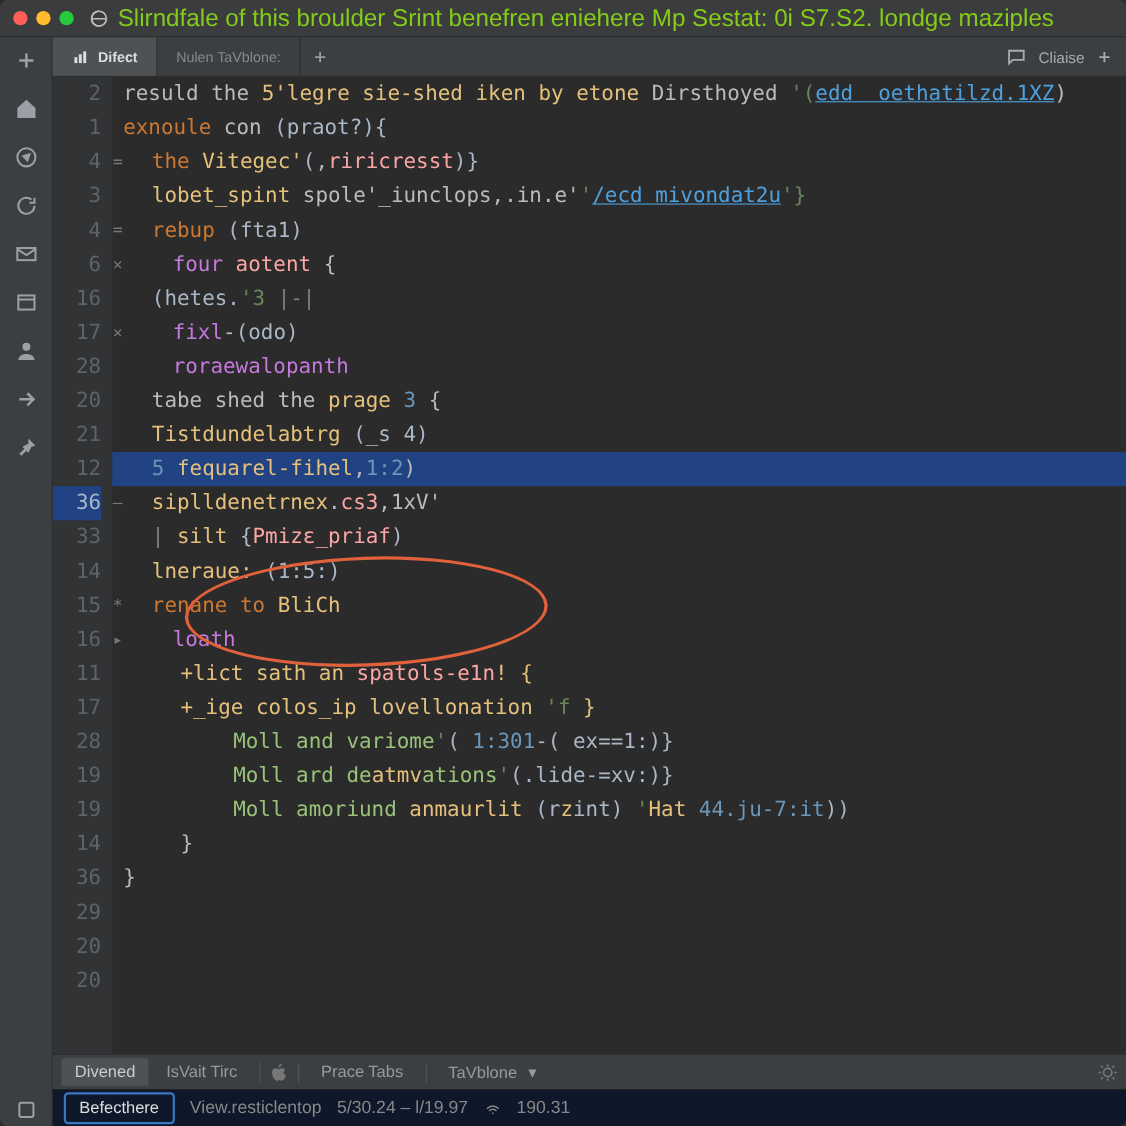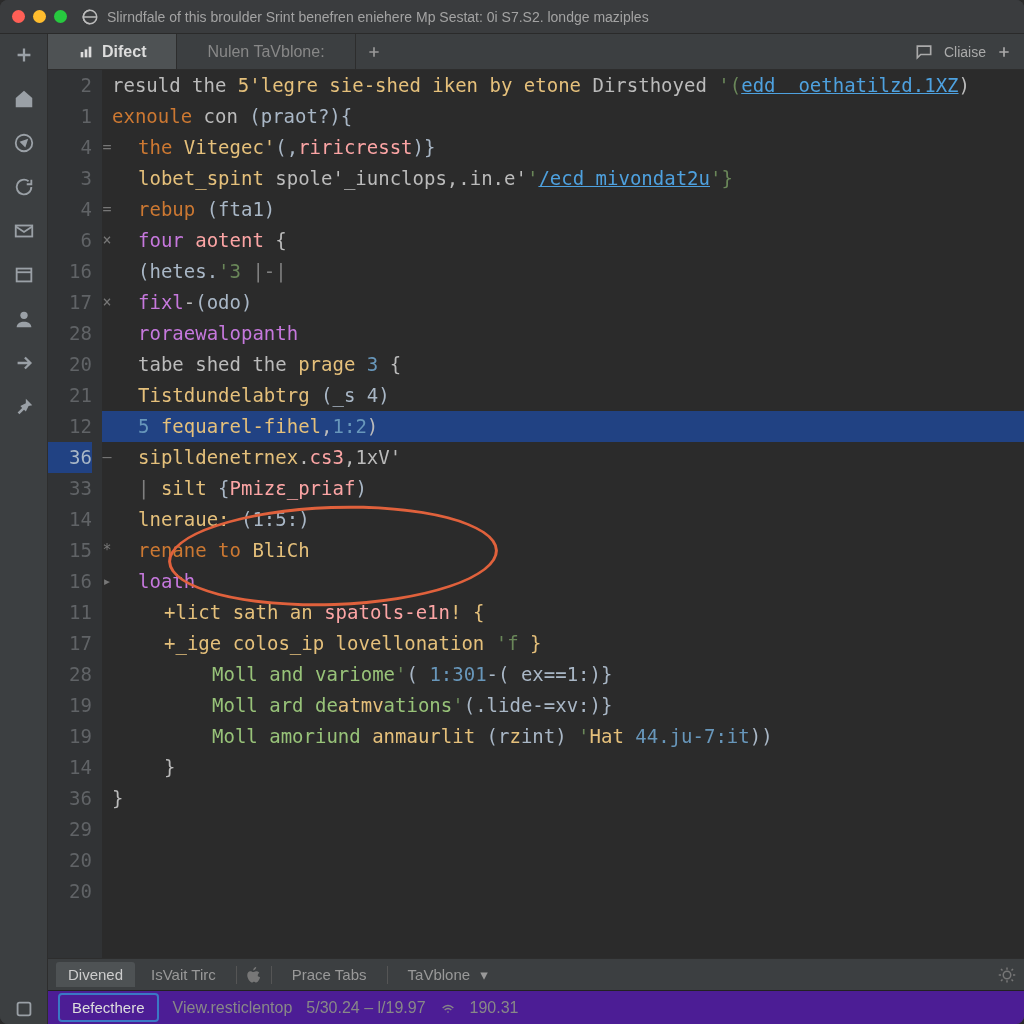--- a/index.html
+++ b/index.html
@@ -18,21 +18,21 @@
 }
 .titlebar {
   height: 34px; display: flex; align-items: center;
   padding: 0 12px; background: #3a3c3e;
   border-bottom: 1px solid #2a2a2a;
 }
 .traffic { display: flex; gap: 8px; margin-right: 14px; }
 .dot { width: 13px; height: 13px; border-radius: 50%; }
 .dot.r { background: #ff5f56; } .dot.y { background: #ffbd2e; } .dot.g { background: #27c93f; }
 .title-icon { width: 18px; height: 18px; margin-right: 8px; color: #bbb; }
-.title-text { color: #a3a3a3; font-size: 14px; white-space: nowrap; overflow: hidden; }
+.title-text { color: #84cc16; font-size: 22px; white-space: nowrap; overflow: hidden; }
 
 .body { flex: 1; display: flex; min-height: 0; }
 
 .sidebar {
   width: 48px; background: #3c3f41;
   border-right: 1px solid #2d2d2d;
   display: flex; flex-direction: column; align-items: center;
   padding-top: 6px; gap: 14px;
 }
 .sidebar .sb-item {
@@ -44,21 +44,21 @@
 .sidebar .spacer { flex: 1; }
 
 .main { flex: 1; display: flex; flex-direction: column; min-width: 0; }
 
 .tabbar {
   height: 36px; display: flex; align-items: stretch;
   background: #3c3f41; border-bottom: 1px solid #2d2d2d;
 }
 .tab {
   display: flex; align-items: center; gap: 8px;
-  padding: 0 30px; font-size: 16px; color: #888;
+  padding: 0 17px; font-size: 13px; color: #888;
   border-right: 1px solid #2d2d2d; cursor: pointer;
 }
 .tab.active { background: #4e5254; color: #ddd; font-weight: 600; }
 .tab-icon { width: 16px; height: 16px; }
 .tab-add { width: 36px; display:flex; align-items:center; justify-content:center; color:#999; cursor:pointer; }
 .tabbar-right { margin-left: auto; display:flex; align-items:center; gap:10px; padding:0 12px; color:#aaa; }
 
 .editor {
   flex: 1; display: flex; background: #2b2b2b;
   font-family: "Menlo","Consolas",monospace; font-size: 19px;
@@ -73,21 +73,21 @@
 .code { flex: 1; position: relative; }
 .line { height: 31px; white-space: pre; padding-left: 10px; position: relative; }
 .line.sel { background: #214283; }
 .line.dim { background: #323232; }
 .marker {
   position: absolute; left: -2px; width: 14px; text-align: center;
   color: #777; font-size: 15px;
 }
 .i1 { padding-left: 36px; } .i2 { padding-left: 62px; } .i3 { padding-left: 110px; }
 
-.kw { color: #cc7832; } .kw2 { color: #c678dd; }
+.kw { color: #cc7832; } .kw2 { color: #c678dd; margin-left: 19px; }
 .fn { color: #e5c07b; } .str { color: #6a8759; }
 .com { color: #808080; } .num { color: #6897bb; }
 .link { color: #4ea1df; text-decoration: underline; }
 .hl { color: #fca5a5; } .yel { color: #e5c07b; }
 .grn { color: #98c379; } .pl { color: #bbb; }
 .par { color: #a9b7c6; }
 
 .annot {
   position: absolute; border: 3px solid #e0613c;
   border-radius: 50%; pointer-events: none;
@@ -99,21 +99,21 @@
   height: 32px; background: #3c3f41; border-top: 1px solid #2d2d2d;
   display:flex; align-items:center; padding: 0 8px; gap: 4px;
   font-size: 15px; color: #999;
 }
 .btab { padding: 4px 12px; cursor:pointer; border-radius: 3px 3px 0 0; }
 .btab.active { background: #4e5254; color:#ccc; }
 .bsep { width:1px; height:18px; background:#555; margin:0 4px; }
 .bicon { width:18px; height:18px; color:#777; }
 
 .statusbar {
-  height: 34px; background: #4c1d95; border-top:1px solid #222;
+  height: 34px; background: #0f172a; border-top:1px solid #222;
   display:flex; align-items:center; padding: 0 10px; gap: 14px;
   font-size: 16px; color:#888;
 }
 .sbtn {
   padding: 4px 12px; border: 2px solid #3a78c4; border-radius: 4px;
   color:#ddd; cursor:pointer; font-size:15px;
 }
 .status-r { margin-left:auto; display:flex; gap:16px; align-items:center; }
 </style>
 </head>

